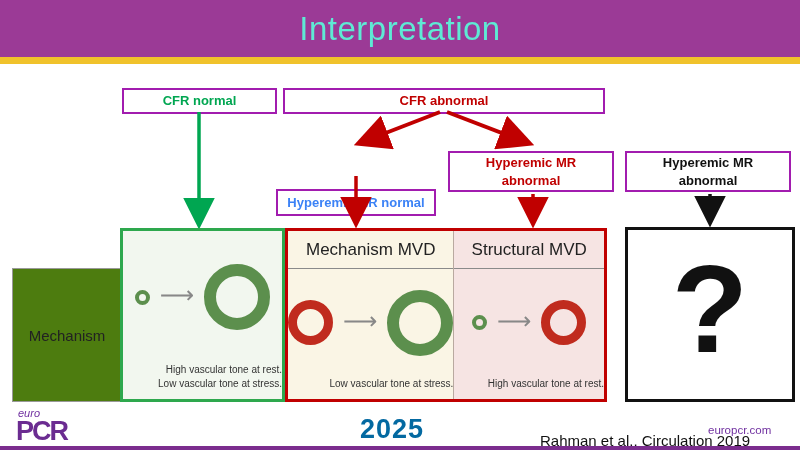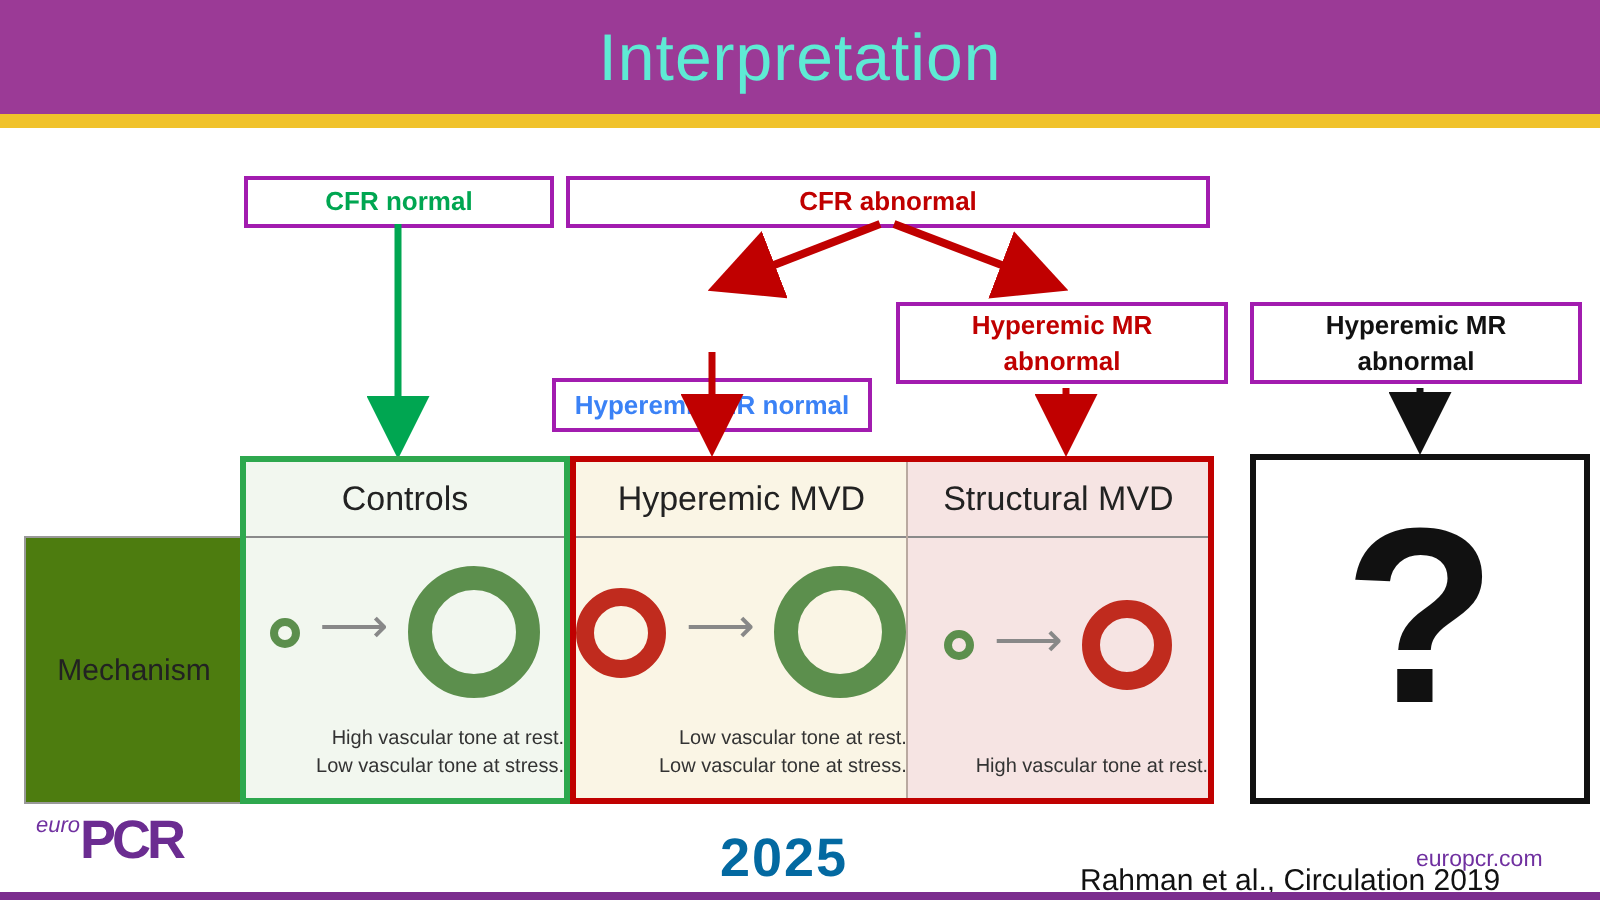--- a/index.html
+++ b/index.html
@@ -50,21 +50,21 @@
   .donut.small-green{width:7px;height:7px;border:4px solid #5c8f4d;}
   .donut.big-green{width:42px;height:42px;border:12px solid #5c8f4d;}
   .donut.med-red{width:27px;height:27px;border:9px solid #c02b1e;}
   .grow-arrow{color:#888;font-size:24px;line-height:1;transform:translateY(-2px);}
 
   .q-panel{left:625px;top:227px;width:170px;height:175px;border:3px solid #111;background:#fff;
     display:flex;align-items:center;justify-content:center;box-sizing:border-box;}
   .q-mark{font-size:125px;font-weight:800;color:#111;line-height:1;transform:translateY(-6px);}
 
   
-  .logo{left:16px;top:408px;display:flex;flex-direction:row;line-height:1;}
+  .logo{left:16px;top:408px;display:flex;flex-direction:column;line-height:1;}
   .logo .euro{font-style:italic;font-size:11px;color:#7030a0;margin-left:2px;}
   .logo .pcr{font-size:27px;font-weight:800;color:#6b2c91;letter-spacing:-2px;margin-top:-1px;}
   .year{left:360px;top:414px;font-size:27px;font-weight:700;color:#0369a1;letter-spacing:1px;}
   .citation{left:540px;top:432px;font-size:15px;color:#111;}
   .website{left:708px;top:424px;font-size:11.5px;color:#7030a0;}
   .bottom-bar{left:0;top:446px;width:800px;height:4px;background:#7b2d8e;}
 </style>
 </head>
 <body>
 
@@ -95,42 +95,40 @@
   <line x1="440" y1="112" x2="365" y2="141" stroke="#c00000" stroke-width="4" marker-end="url(#ah-red)"></line>
   <line x1="447" y1="112" x2="523" y2="141" stroke="#c00000" stroke-width="4" marker-end="url(#ah-red)"></line>
   <line x1="356" y1="176" x2="356" y2="218" stroke="#c00000" stroke-width="3.5" marker-end="url(#ah-red)"></line>
   <line x1="533" y1="194" x2="533" y2="218" stroke="#c00000" stroke-width="3.5" marker-end="url(#ah-red)"></line>
   <line x1="710" y1="194" x2="710" y2="217" stroke="#111111" stroke-width="3.5" marker-end="url(#ah-black)"></line>
 </svg>
 
 <div class="abs mechanism-box">Mechanism</div>
 
 <div class="abs panel controls-panel">
-  <div class="panel-title">Controls</div>
   <div class="icon-row">
     <div class="donut small-green"></div>
     <div class="grow-arrow">⟶</div>
     <div class="donut big-green"></div>
   </div>
   <div class="panel-caption">
     <div>High vascular tone at rest.</div>
     <div>Low vascular tone at stress.</div>
   </div>
 </div>
 
 <div class="abs mvd-container">
   <div class="half functional-half">
-    <div class="panel-title">Hyperemic MVD</div>
+    <div class="panel-title">Mechanism MVD</div>
     <div class="icon-row">
       <div class="donut med-red"></div>
       <div class="grow-arrow">⟶</div>
       <div class="donut big-green"></div>
     </div>
     <div class="panel-caption">
-      <div>Low vascular tone at rest.</div>
       <div>Low vascular tone at stress.</div>
     </div>
   </div>
   <div class="half structural-half">
     <div class="panel-title">Structural MVD</div>
     <div class="icon-row">
       <div class="donut small-green"></div>
       <div class="grow-arrow">⟶</div>
       <div class="donut med-red"></div>
     </div>

